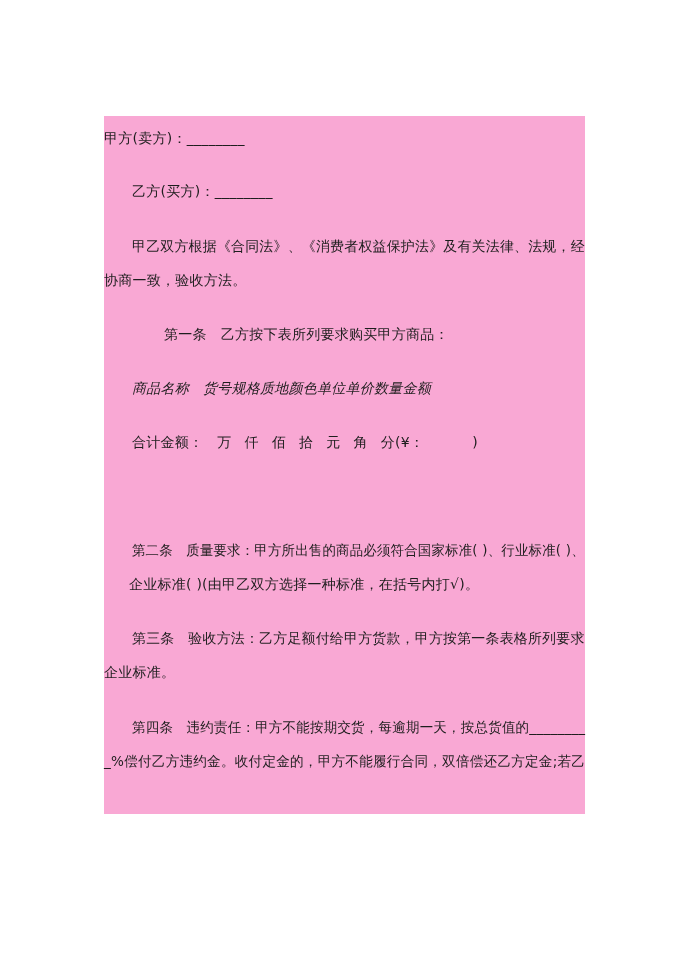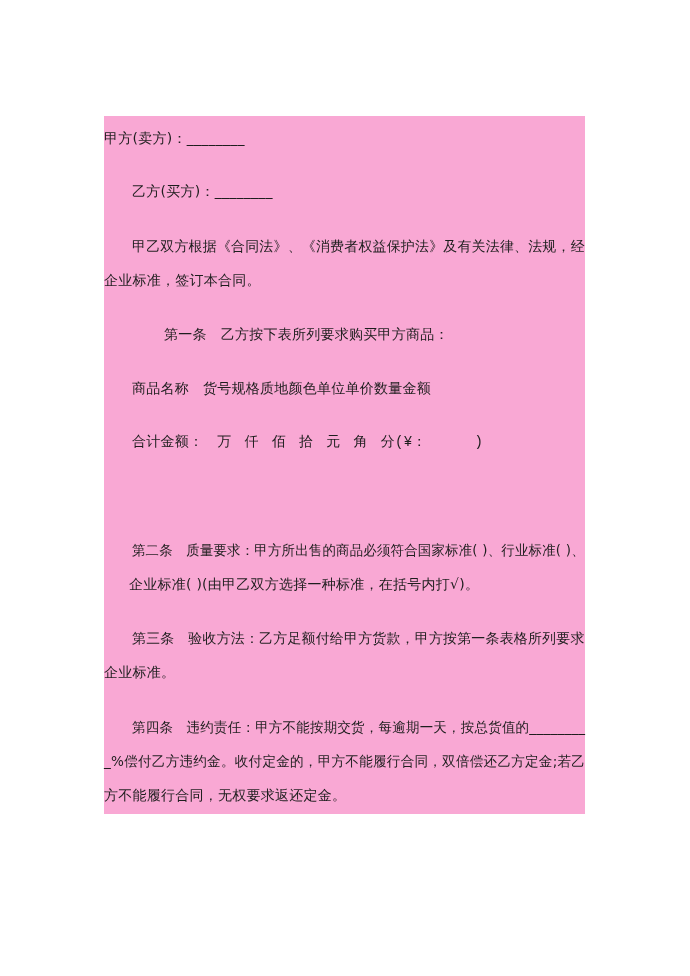--- a/index.html
+++ b/index.html
@@ -23,44 +23,43 @@
 </head>
 <body>
 
 <div class="page-block">
 
   <div class="line" style="top:13px;">甲方(卖方)：________</div>
 
   <div class="line indent" style="top:66px;">乙方(买方)：________</div>
 
   <div class="line indent" style="top: 121px; transform-origin: left center; transform: scaleX(0.993);">甲乙双方根据《合同法》、《消费者权益保护法》及有关法律、法规，经</div>
-  <div class="line" style="top:155px;">企业标准，签订本合同。</div>
+  <div class="line" style="top:155px;">协商一致，验收方法。</div>
 
   <div class="line indent" style="top:209px;margin-left:32px;">
     <span>第一条</span><span class="gap" style="width:14px;"></span><span>乙方按下表所列要求购买甲方商品：</span>
   </div>
 
-  <div class="line indent" style="top:263px;">
+  <div class="line indent" style="top:263px;font-style:italic;">
     <span>商品名称</span><span class="gap" style="width:14px;"></span><span>货号规格质地颜色单位单价数量金额</span>
   </div>
 
-  <div class="line indent" style="top:317px;font-family:Liberation Mono, monospace;">
+  <div class="line indent" style="top:317px;">
     <span>合计金额：</span><span class="gap" style="width:14px;"></span><span>万</span><span class="gap" style="width:13px;"></span><span>仟</span><span class="gap" style="width:13px;"></span><span>佰</span><span class="gap" style="width:13px;"></span><span>拾</span><span class="gap" style="width:13px;"></span><span>元</span><span class="gap" style="width:13px;"></span><span>角</span><span class="gap" style="width:13px;"></span><span>分</span><span>(¥：</span><span class="gap" style="width:48px;"></span><span>)</span>
   </div>
 
 
   <div class="line indent" style="top: 425px; transform-origin: left center; transform: scaleX(0.956);">
     <span>第二条</span><span class="gap" style="width:14px;"></span><span>质量要求：甲方所出售的商品必须符合国家标准( )、行业标准( )、</span>
   </div>
   <div class="line" style="top:459px;margin-left:25px;">企业标准( )(由甲乙双方选择一种标准，在括号内打√)。</div>
 
   <div class="line indent" style="top: 513px; transform-origin: left center; transform: scaleX(0.993);">
     <span>第三条</span><span class="gap" style="width:14px;"></span><span>验收方法：乙方足额付给甲方货款，甲方按第一条表格所列要求</span>
   </div>
   <div class="line" style="top:547px;">企业标准。</div>
 
   <div class="line indent" style="top: 602px; transform-origin: left center; transform: scaleX(0.962);">
     <span>第四条</span><span class="gap" style="width:14px;"></span><span>违约责任：甲方不能按期交货，每逾期一天，按总货值的________</span>
   </div>
   <div class="line" style="top: 636px; transform-origin: left center; transform: scaleX(0.97);">_%偿付乙方违约金。收付定金的，甲方不能履行合同，双倍偿还乙方定金;若乙</div>
-  <div class="line" style="top:670px;">方不能履行合同，无权要求返还定金。</div>
 
 </div>
 
 </body></html>

